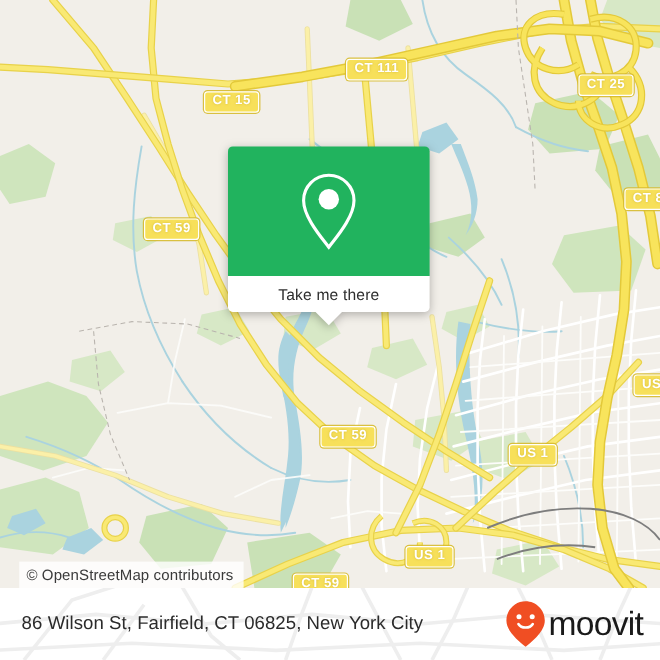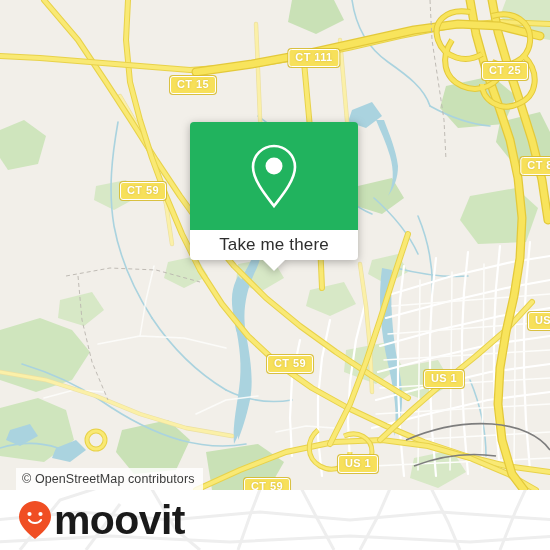--- a/index.html
+++ b/index.html
@@ -63,21 +63,21 @@
     align-items: center;
     justify-content: center;
   }
   #popup-label {
     background: #ffffff;
     height: 30px;
     border-radius: 0 0 4px 4px;
     display: flex;
     align-items: center;
     justify-content: center;
-    font-size: 17px;
+    font-size: 13px;
     color: #2e2e2e;
     letter-spacing: 0.15px;
   }
   #popup-tail {
     position: absolute;
     left: 50%;
     margin-left: -11px;
     bottom: -11px;
     width: 0;
     height: 0;
@@ -117,22 +117,22 @@
     color: #2b2b2b;
     white-space: nowrap;
     letter-spacing: 0.05px;
   }
   #brand {
     display: flex;
     align-items: center;
     gap: 2px;
   }
   #brand-name {
-    font-size: 41px;
-    font-weight: bold;
+    font-size: 28px;
+    font-weight: normal;
     color: #1a1a1a;
     letter-spacing: -0.6px;
     line-height: 1;
   }
 </style>
 </head>
 <body>
 
 <div id="app">
 
@@ -363,20 +363,21 @@
         <path d="M238 60 L252 20 L262 -6"></path>
         <path d="M300 -4 L318 30 L334 60"></path>
         <path d="M360 60 L378 26 L392 -6"></path>
         <path d="M430 -4 L448 32 L460 60"></path>
         <path d="M500 60 L516 20 L528 -6"></path>
         <path d="M-6 30 L80 22 L170 30 L260 22 L350 30 L440 22 L556 30"></path>
         <path d="M-6 52 L110 46 L230 52 L350 46 L470 52 L556 46"></path>
       </g>
     </svg>
     <div id="footer-inner">
+      <div id="footer-address">86 Wilson St, Fairfield, CT 06825, New York City</div>
       <div id="brand">
         <svg width="34" height="40" viewBox="0 0 34 40">
           <path d="M17 1 C8.2 1 1 8.2 1 17 C1 26 11 34 17 39 C23 34 33 26 33 17 C33 8.2 25.8 1 17 1 Z" fill="#f04e23"></path>
           <circle cx="11.5" cy="14" r="2.1" fill="#ffffff"></circle>
           <circle cx="22.5" cy="14" r="2.1" fill="#ffffff"></circle>
           <path d="M11 20 C13.5 24, 20.5 24, 23 20" fill="none" stroke="#ffffff" stroke-width="2.1" stroke-linecap="round"></path>
         </svg>
         <span id="brand-name">moovit</span>
       </div>
     </div>

